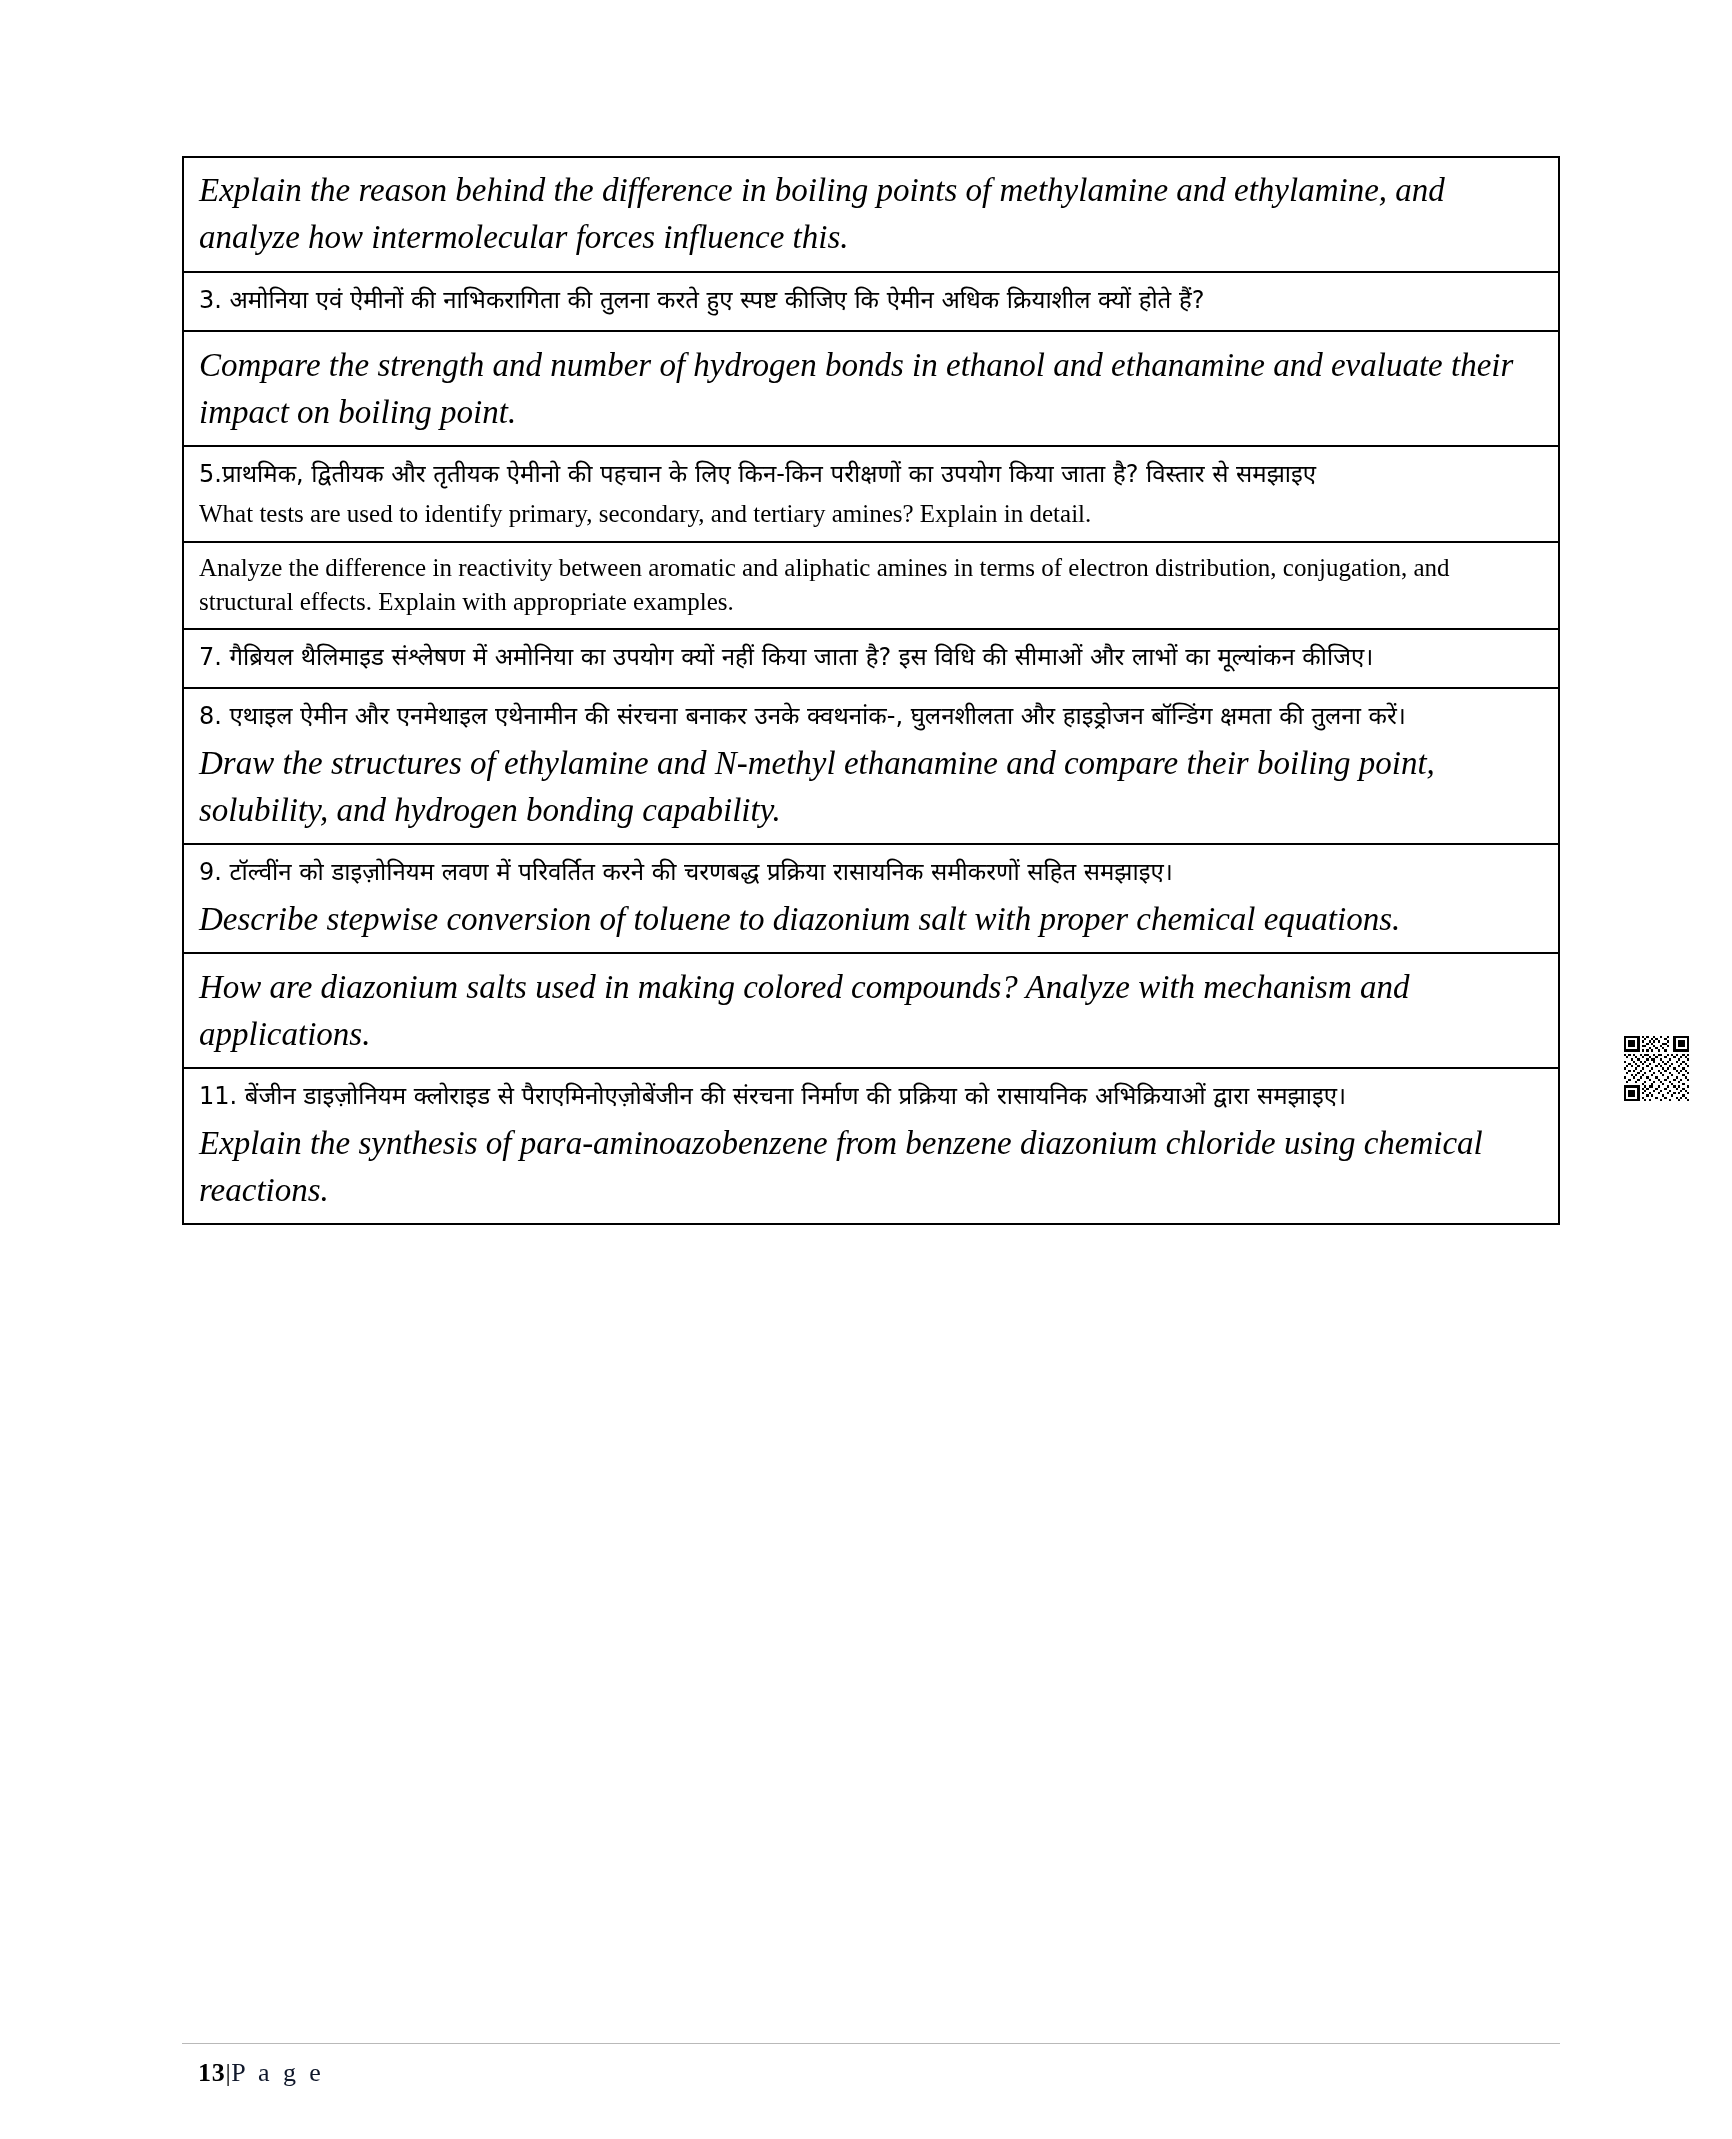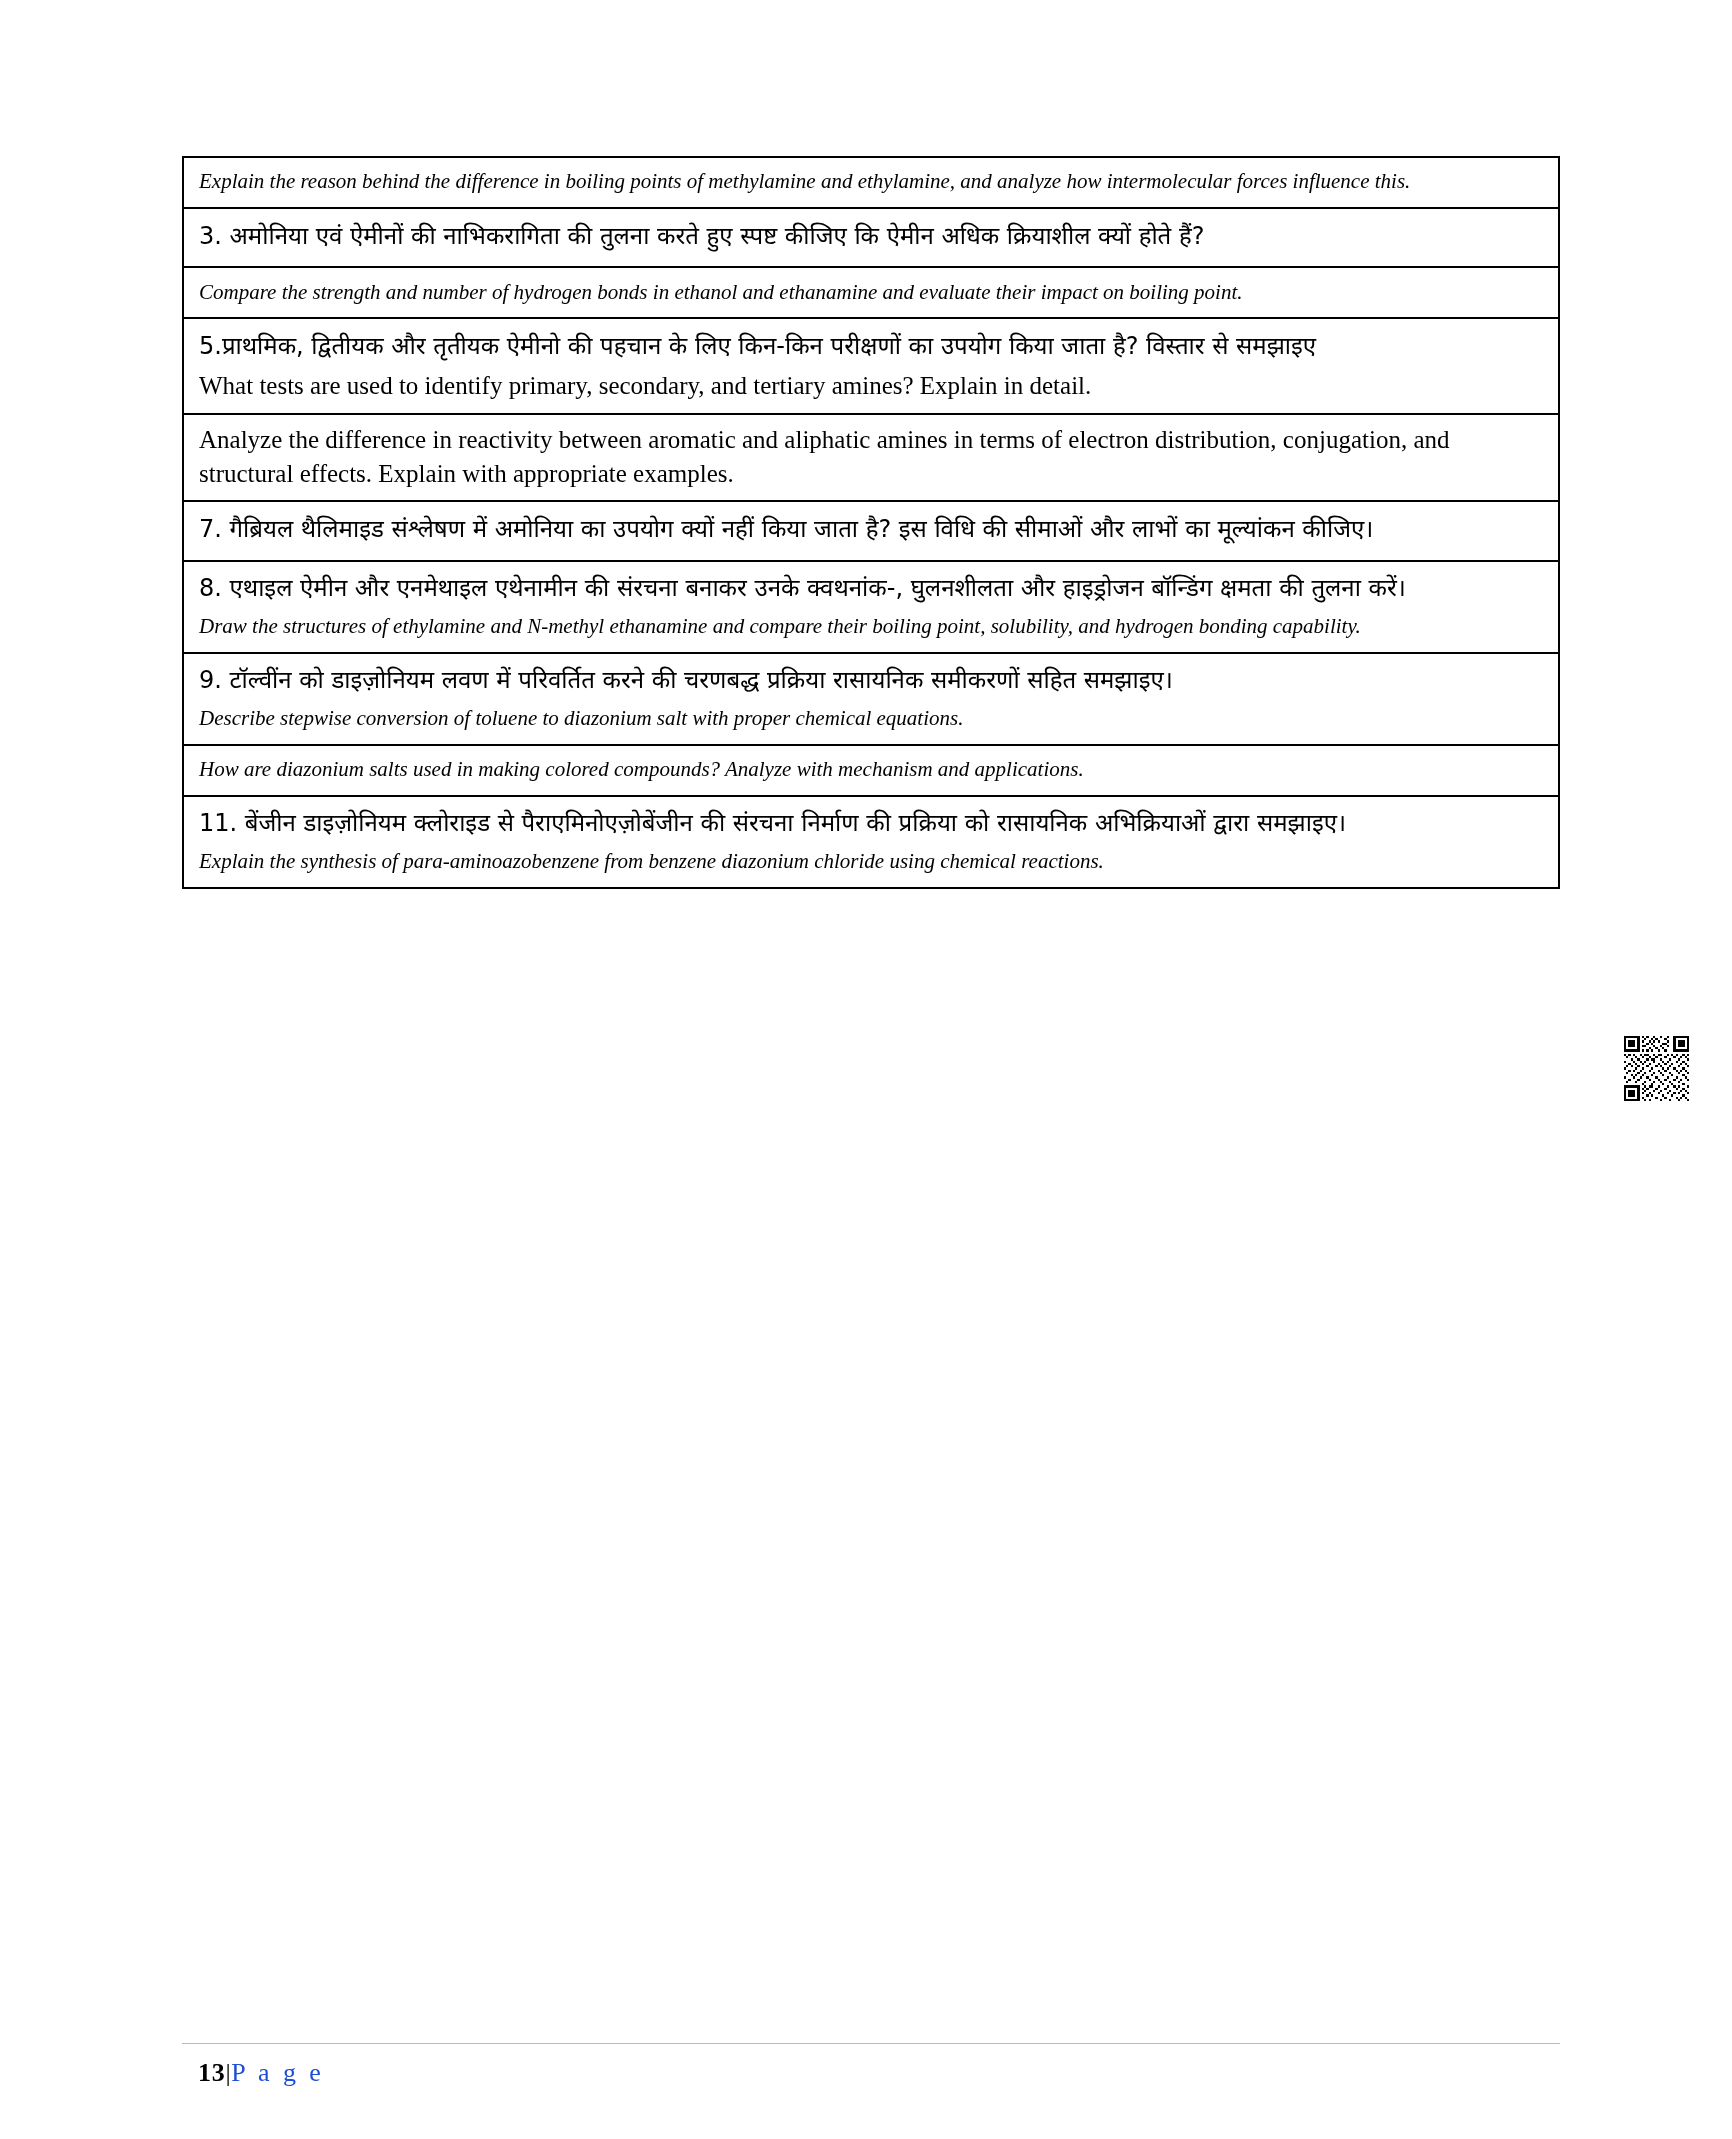--- a/index.html
+++ b/index.html
@@ -41,21 +41,21 @@
     font-family: "DejaVu Sans", sans-serif;
     font-size: 24px;
     line-height: 1.72;
     text-align: justify;
     text-justify: inter-word;
     letter-spacing: 0px;
   }
   .en-it {
     font-family: "Liberation Serif", serif;
     font-style: italic;
-    font-size: 21px;
+    font-size: 33px;
     line-height: 1.42;
     margin-top: 2.7px;
   }
   .en {
     font-family: "Liberation Serif", serif;
     font-size: 25px;
     line-height: 1.42;
     margin-top: 1px;
   }
   .tight {
@@ -82,21 +82,21 @@
     top: 2058px;
     font-family: "Liberation Serif", serif;
     font-size: 26px;
     letter-spacing: 0.7px;
   }
   .footer b {
     font-weight: bold;
   }
   .footer .pg {
     letter-spacing: 3.4px;
-    color: #1d4ed8;
+    color: #0f172a;
   }
 </style>
 </head>
 <body>
 
 <div class="page">
 
   <div class="table-wrap">
 
     <div class="row">

